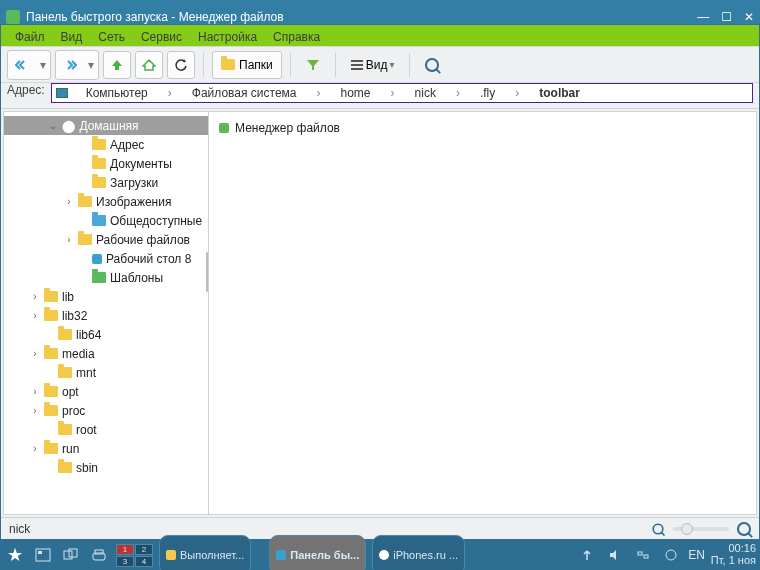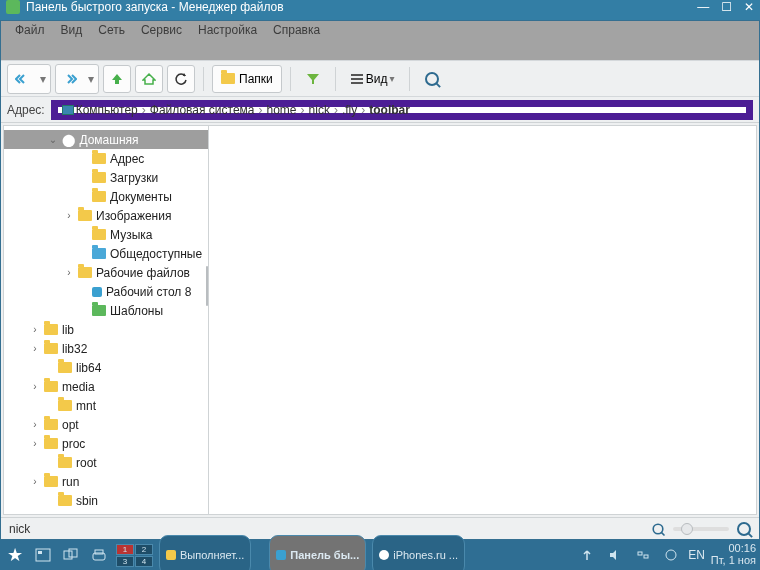--- a/index.html
+++ b/index.html
@@ -11,41 +11,41 @@
   background: #2d6a8f;
   overflow: hidden;
   display: flex;
   flex-direction: column;
 }
 .titlebar {
   height: 24px;
   background: #337ea5;
   color: #fff;
   display: flex;
-  align-items: flex-start;
+  align-items: flex-end;
   padding: 0 6px;
 }
 .titlebar-icon { width: 14px; height: 14px; background: #5cb85c; margin-right: 6px; border-radius: 2px; }
 .titlebar-title { flex: 1; font-size: 12px; }
 .win-btns { display: flex; gap: 12px; }
 .win-btn { color: #fff; cursor: pointer; font-size: 12px; }
 
 .app {
   flex: 1;
   background: #eef0f1;
   display: flex;
   flex-direction: column;
   border: 1px solid #346f91;
 }
 
 .menubar {
-  height: 40px;
-  background: #a3a3a3;
-  display: flex;
-  align-items: flex-start;
+  height: 22px;
+  background: #84cc16;
+  display: flex;
+  align-items: flex-end;
   padding: 0 6px;
   border-bottom: 1px solid #d4d8db;
 }
 .menu-item {
   padding: 2px 8px;
   color: #3c3c3c;
   cursor: pointer;
 }
 
 .toolbar {
@@ -72,33 +72,33 @@
 }
 .vid-btn {
   height: 28px; display: flex; align-items: center; gap: 2px;
   padding: 0 6px; cursor: pointer;
 }
 
 .addressbar {
   height: 26px;
   background: #eef0f1;
   display: flex;
-  align-items: center;
+  align-items: flex-start;
   padding: 0 6px;
   gap: 6px;
   border-bottom: 1px solid #cfd3d5;
 }
 .addr-label { color: #444; }
 .addr-path {
   flex: 1; height: 20px;
   background: #fff;
-  border: 7px solid #4c1d95;
+  border: 1px solid #4c1d95;
   display: flex; align-items: center;
   padding: 0 4px;
-  gap: 0;
+  gap: 16px;
 }
 .crumb { display: flex; align-items: center; gap: 2px; color: #333; cursor: pointer; padding: 0 2px; }
 .crumb.bold { font-weight: bold; }
 .crumb-sep { color: #888; padding: 0 2px; }
 
 .body {
   flex: 1;
   display: flex;
   background: #fff;
   border: 1px solid #cfd3d5;
@@ -302,36 +302,31 @@
           <span>Домашняя</span>
         </div>
       <div class="tree-row" style="--indent:74px">
           <span class="expander none">›</span>
           <span class="ico ico-folder"></span>
           <span>Адрес</span>
         </div>
       <div class="tree-row" style="--indent:74px">
           <span class="expander none">›</span>
           <span class="ico ico-folder"></span>
+          <span>Документы</span>
+        </div>
+      <div class="tree-row" style="--indent:74px">
+          <span class="expander none">›</span>
+          <span class="ico ico-folder"></span>
           <span>Загрузки</span>
         </div>
-      <div class="tree-row" style="--indent:74px">
-          <span class="expander none">›</span>
-          <span class="ico ico-folder"></span>
-          <span>Документы</span>
-        </div>
       <div class="tree-row" style="--indent:60px">
           <span class="expander">›</span>
           <span class="ico ico-folder"></span>
           <span>Изображения</span>
-        </div>
-      <div class="tree-row" style="--indent:74px">
-          <span class="expander none">›</span>
-          <span class="ico ico-folder"></span>
-          <span>Музыка</span>
         </div>
       <div class="tree-row" style="--indent:74px">
           <span class="expander none">›</span>
           <span class="ico ico-folder blue"></span>
           <span>Общедоступные</span>
         </div>
       <div class="tree-row" style="--indent:60px">
           <span class="expander">›</span>
           <span class="ico ico-folder"></span>
           <span>Рабочие файлов</span>
@@ -391,20 +386,24 @@
           <span class="ico ico-folder"></span>
           <span>run</span>
         </div>
       <div class="tree-row" style="--indent:40px">
           <span class="expander none">›</span>
           <span class="ico ico-folder"></span>
           <span>sbin</span>
         </div>
     </div>
     <div class="filelist">
+      <div class="file-row">
+          <span class="ico-badge" style="background:#5cb85c"></span>
+          <span>Менеджер файлов</span>
+        </div>
     </div>
   </div>
 
   <div class="statusbar">
     <span>nick</span>
     <span class="status-spacer"></span>
     <span class="mag" style="transform:scale(0.8)"></span>
     <div class="zoom-slider">
         <div class="zoom-thumb"></div>
       </div>

